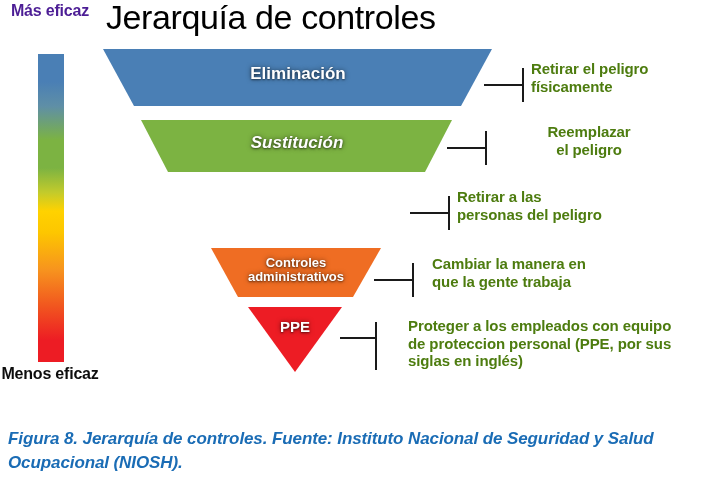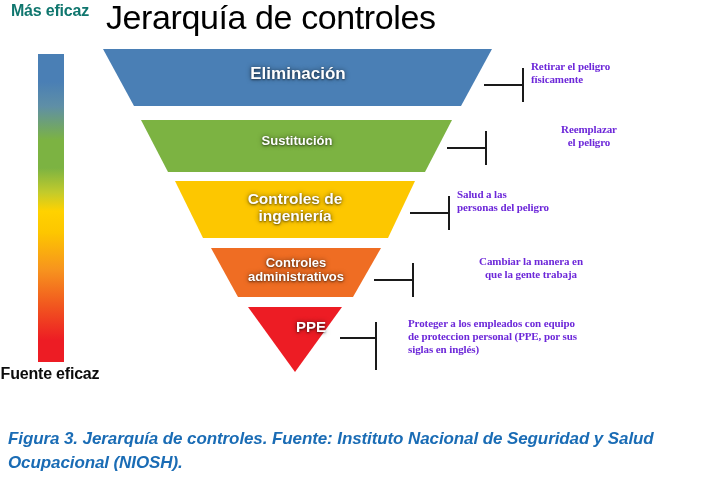--- a/index.html
+++ b/index.html
@@ -26,21 +26,21 @@
   }
   #scale-top-label {
     position: absolute;
     left: 0px;
     top: 2px;
     width: 100px;
     text-align: center;
     font-size: 16px;
     font-weight: 700;
     line-height: 1.14;
-    color: #0f766e;
+    color: #4c1d95;
     letter-spacing: -0.2px;
   }
   #gradient-bar {
     position: absolute;
     left: 38px;
     top: 54px;
     width: 26px;
     height: 308px;
     background: linear-gradient(to bottom,
         #4a7fb5 0%,
@@ -113,27 +113,26 @@
     top: 0;
     left: 0;
   }
   .connector .tick {
     position: absolute;
     width: 2px;
     background: #1a1a1a;
   }
   .callout {
     position: absolute;
-    font-size: 11px;
-    font-weight: 700;
-    color: #6d28d9;
+    font-size: 15px;
+    font-weight: 700;
+    color: #4d7c0f;
     line-height: 1.18;
     letter-spacing: -0.1px;
     white-space: pre-line;
-    font-family: Liberation Serif, serif;
   }
 
   
   #figure-caption {
     position: absolute;
     left: 8px;
     top: 427px;
     width: 700px;
     font-size: 17px;
     font-weight: 700;
@@ -145,61 +144,54 @@
 </style>
 </head>
 <body>
 
 <div id="chart-title">Jerarquía de controles</div>
 
 <div id="scale-legend">
   <div id="scale-top-label">Más
 eficaz</div>
   <div id="gradient-bar" style="background: linear-gradient(rgb(74, 127, 181) 0%, rgb(74, 127, 181) 9%, rgb(95, 143, 166) 17%, rgb(124, 179, 66) 28%, rgb(124, 179, 66) 37%, rgb(195, 203, 43) 45%, rgb(255, 210, 0) 51%, rgb(253, 198, 0) 58%, rgb(247, 148, 30) 70%, rgb(241, 85, 31) 82%, rgb(237, 28, 36) 93%, rgb(237, 28, 36) 100%);"></div>
-  <div id="scale-bottom-label">Fuente
+  <div id="scale-bottom-label">Menos
 eficaz</div>
 </div>
 
 <div id="funnel">
 
   <div class="funnel-band" style="left:100px; top:46px; width:396px; height:62px;text-decoration:underline;">
     <svg width="396" height="62" viewBox="0 0 396 62">
       <polygon id="shape-eliminacion" points="3,3 392,3 361,60 34,60" fill="#4a7fb5"></polygon>
     </svg>
     <div class="band-label" style="left:0px; top:19px; width:396px; font-size:17px;">Eliminación</div>
   </div>
 
   <div class="funnel-band" style="left:138px; top:117px; width:318px; height:58px;">
     <svg width="318" height="58" viewBox="0 0 318 58">
       <polygon id="shape-sustitucion" points="3,3 314,3 287,55 30,55" fill="#7cb342"></polygon>
     </svg>
-    <div class="band-label" style="left:0px; top:17px; width:318px; font-size:13px;">Sustitución</div>
-  </div>
-
-  <div class="funnel-band" style="left:172px; top:178px; width:246px; height:63px;">
-    <svg width="246" height="63" viewBox="0 0 246 63">
-      <polygon id="shape-controles-de-ingenieria" points="3,3 243,3 216,60 31,60" fill="#fdc700"></polygon>
-    </svg>
-    <div class="band-label" style="left:0px; top:13px; width:246px; font-size:15.5px;">Controles de
-ingeniería</div>
-  </div>
+    <div class="band-label" style="left:0px; top:17px; width:318px; font-size:17px;font-style:italic;">Sustitución</div>
+  </div>
+
 
   <div class="funnel-band" style="left:208px; top:245px; width:176px; height:55px;">
     <svg width="176" height="55" viewBox="0 0 176 55">
       <polygon id="shape-controles-administrativos" points="3,3 173,3 145,52 30,52" fill="#ef6d23"></polygon>
     </svg>
     <div class="band-label" style="left:0px; top:11px; width:176px; font-size:13px;">Controles
 administrativos</div>
   </div>
 
   <div class="funnel-band" style="left:245px; top:304px; width:100px; height:70px;">
     <svg width="100" height="70" viewBox="0 0 100 70">
       <polygon id="shape-ppe" points="3,3 97,3 50,68" fill="#ed1c24"></polygon>
     </svg>
-    <div class="band-label" style="left:16px; top:15px; width:100px; font-size:15px;">PPE</div>
+    <div class="band-label" style="left:0px; top:15px; width:100px; font-size:15px;">PPE</div>
   </div>
 </div>
 
 <div class="connector" style="left:484px; top:77px; width:44px; height:34px;">
   <div class="lead" style="width:38px; top:7px;"></div>
   <div class="tick" style="left:38px; top:-9px; height:34px;"></div>
 </div>
 <div class="callout" style="left:531px; top:60px; width:190px;">Retirar el peligro
 físicamente</div>
 
@@ -207,31 +199,31 @@
   <div class="lead" style="width:38px; top:7px;"></div>
   <div class="tick" style="left:38px; top:-9px; height:34px;"></div>
 </div>
 <div class="callout" style="left:494px; top:123px; width:190px;text-align:center;">Reemplazar
 el peligro</div>
 
 <div class="connector" style="left:410px; top:205px; width:44px; height:34px;">
   <div class="lead" style="width:38px; top:7px;"></div>
   <div class="tick" style="left:38px; top:-9px; height:34px;"></div>
 </div>
-<div class="callout" style="left:457px; top:188px; width:200px;">Salud a las
+<div class="callout" style="left:457px; top:188px; width:200px;">Retirar a las
 personas del peligro</div>
 
 <div class="connector" style="left:374px; top:272px; width:44px; height:34px;">
   <div class="lead" style="width:38px; top:7px;"></div>
   <div class="tick" style="left:38px; top:-9px; height:34px;"></div>
 </div>
-<div class="callout" style="left:421px; top:255px; width:220px;text-align:center;">Cambiar la manera en
+<div class="callout" style="left:432px; top:255px; width:220px;">Cambiar la manera en
 que la gente trabaja</div>
 
 <div class="connector" style="left:340px; top:336px; width:44px; height:50px;">
   <div class="lead" style="width:35px; top:1px;"></div>
   <div class="tick" style="left:35px; top:-14px; height:48px;"></div>
 </div>
 <div class="callout" style="left:408px; top:317px; width:336px;">Proteger a los empleados con equipo
 de proteccion personal (PPE, por sus
 siglas en inglés)</div>
 
-<div id="figure-caption" style="color: rgb(26, 108, 181);">Figura 3. Jerarquía de controles. Fuente: Instituto Nacional de Seguridad y Salud Ocupacional (NIOSH).</div>
+<div id="figure-caption" style="color: rgb(26, 108, 181);">Figura 8. Jerarquía de controles. Fuente: Instituto Nacional de Seguridad y Salud Ocupacional (NIOSH).</div>
 
 </body></html>

